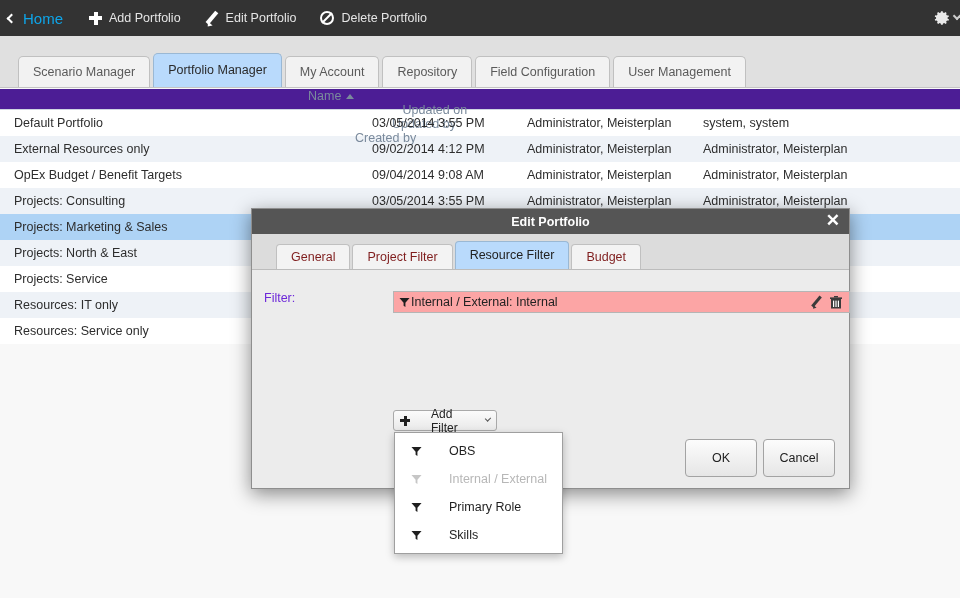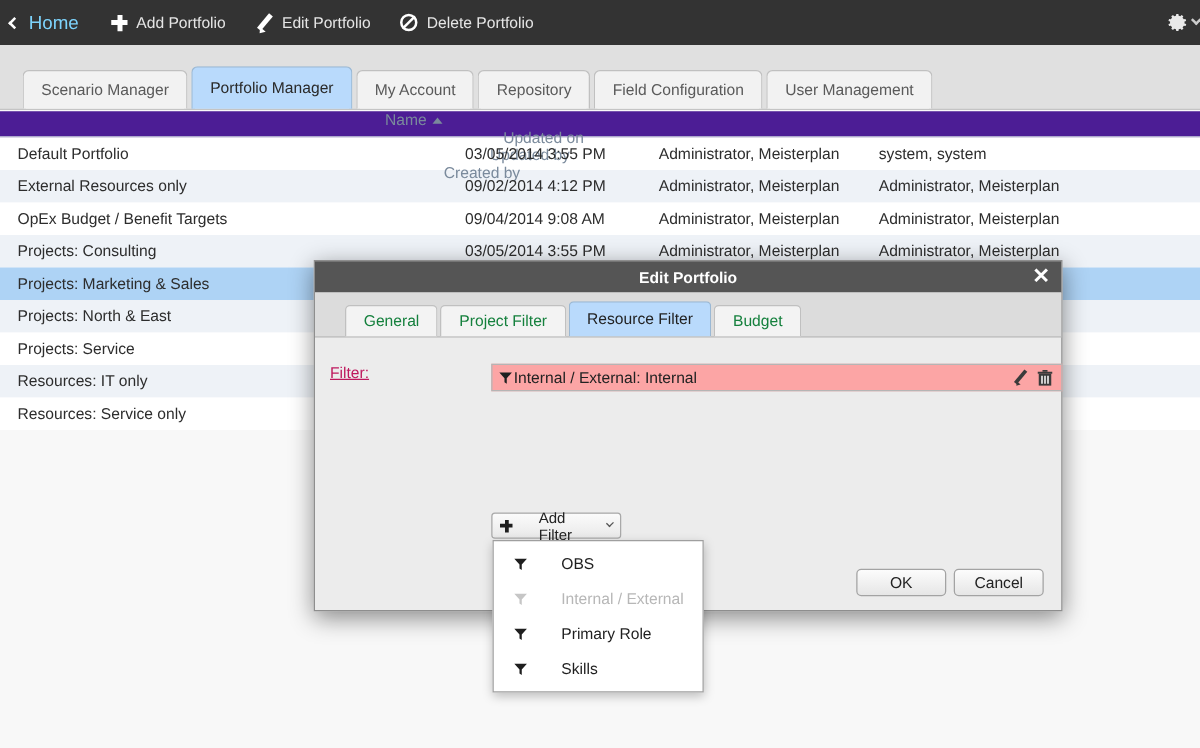--- a/index.html
+++ b/index.html
@@ -12,21 +12,21 @@
   #app { position: relative; width: 960px; height: 598px; }
 
   
   .topbar {
     position: absolute; top: 0; left: 0; width: 960px; height: 36px;
     background: #333333;
     display: flex; align-items: center;
   }
   .home-btn {
     display: flex; align-items: center; gap: 8px;
-    padding: 0 14px 0 8px; height: 36px; color: #7dd3fc;
+    padding: 0 14px 0 8px; height: 36px; color: #0ea5e9;
     font-size: 15px;
     justify-content: flex-end;
   }
   .chev-left {
     display: inline-block; width: 7px; height: 7px;
     border-left: 2.4px solid #ffffff; border-bottom: 2.4px solid #ffffff;
     transform: rotate(45deg); position: relative; top: 0px;
   }
   .tool-btn {
     display: flex; align-items: center; gap: 7px;
@@ -140,34 +140,34 @@
     color: #ffffff; font-size: 17px; line-height: 18px; font-weight: bold;
   }
   .modal-tabbar {
     height: 36px; background: #dcdcdc;
     border-bottom: 1px solid #bcbcbc;
     position: relative;
   }
   .modal-tabs { position: absolute; left: 24px; bottom: 0; display: flex; align-items: flex-end; }
   .mtab {
     height: 25px; line-height: 24px; padding: 0 14px;
-    font-size: 12.5px; color: #15803d;
+    font-size: 12.5px; color: #7f1d1d;
     background: #f3f3f3;
     border: 1px solid #c0c0c0; border-bottom: none;
     border-radius: 4px 4px 0 0;
     margin-right: 2px; white-space: nowrap;
   }
   .mtab.active {
     background: #b9dafc; color: #222222;
     height: 28px; line-height: 27px; border-color: #9ab8d4;
   }
   .modal-body { position: relative; height: 219px; }
   .filter-label {
     position: absolute; left: 12px; top: 21px;
-    font-size: 12.5px; color: #be185d; text-decoration: underline;
+    font-size: 12.5px; color: #6d28d9;
   }
   .filter-rows { position: absolute; left: 141px; top: 83px; }
   .frow {
     width: 457px; height: 22px; background: #fca5a5;
     border: 1px solid #b5b5b5;
     display: flex; align-items: center;
     margin-bottom: 5px;
     font-size: 12.5px; color: #222222;
   }
   .frow-text { padding-left: 5px; flex: 1; display: flex; align-items: center; gap: 1px; }
@@ -213,21 +213,21 @@
     z-index: 30;
   }
   .dd-item {
     height: 28px; display: flex; align-items: center; gap: 27px;
     padding: 0 0 0 16px; font-size: 12.5px; color: #1f1f1f;
   }
   .dd-item.disabled { color: #b7b7b7; }
 
   .modal-footer { position: absolute; right: 14px; bottom: 12px; display: flex; gap: 6px; }
   .dlg-btn {
-    width: 72px; height: 22px;
+    width: 72px; height: 38px;
     background: linear-gradient(#fcfcfc, #e6e6e6);
     border: 1px solid #a3a3a3; border-radius: 4px;
     font-size: 12.5px; color: #222222;
     display: flex; align-items: center; justify-content: center;
   }
 </style>
 </head>
 <body>
 
 <div id="app">

